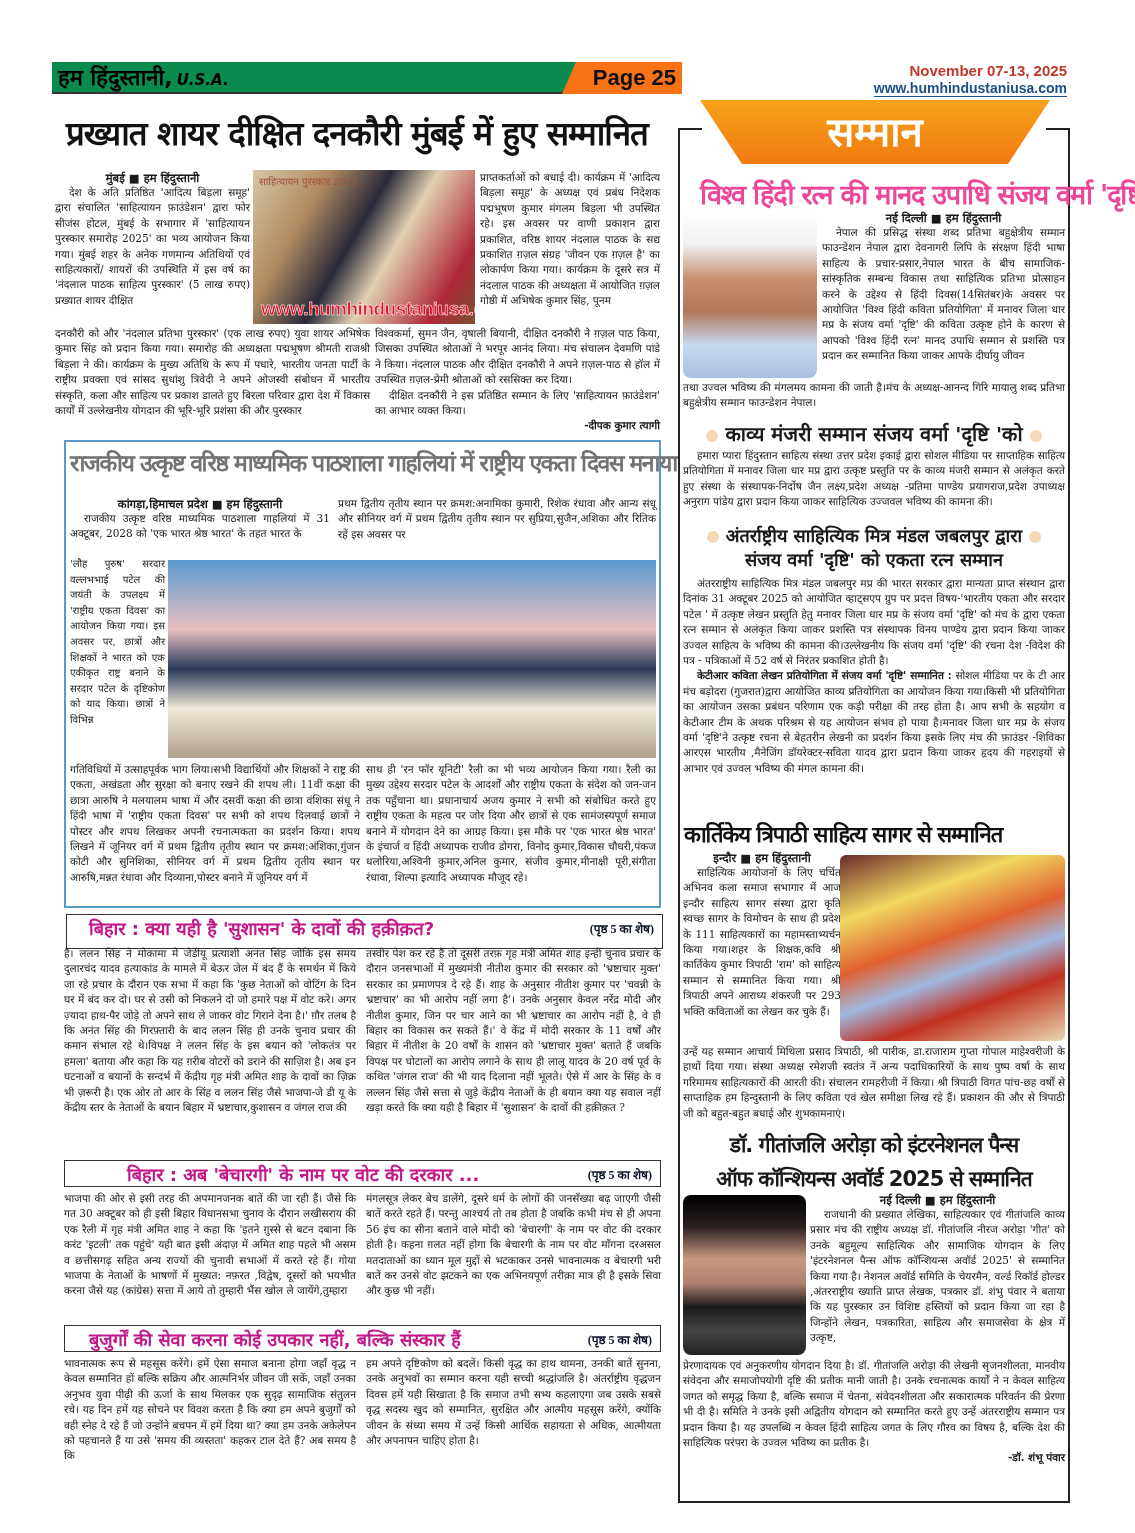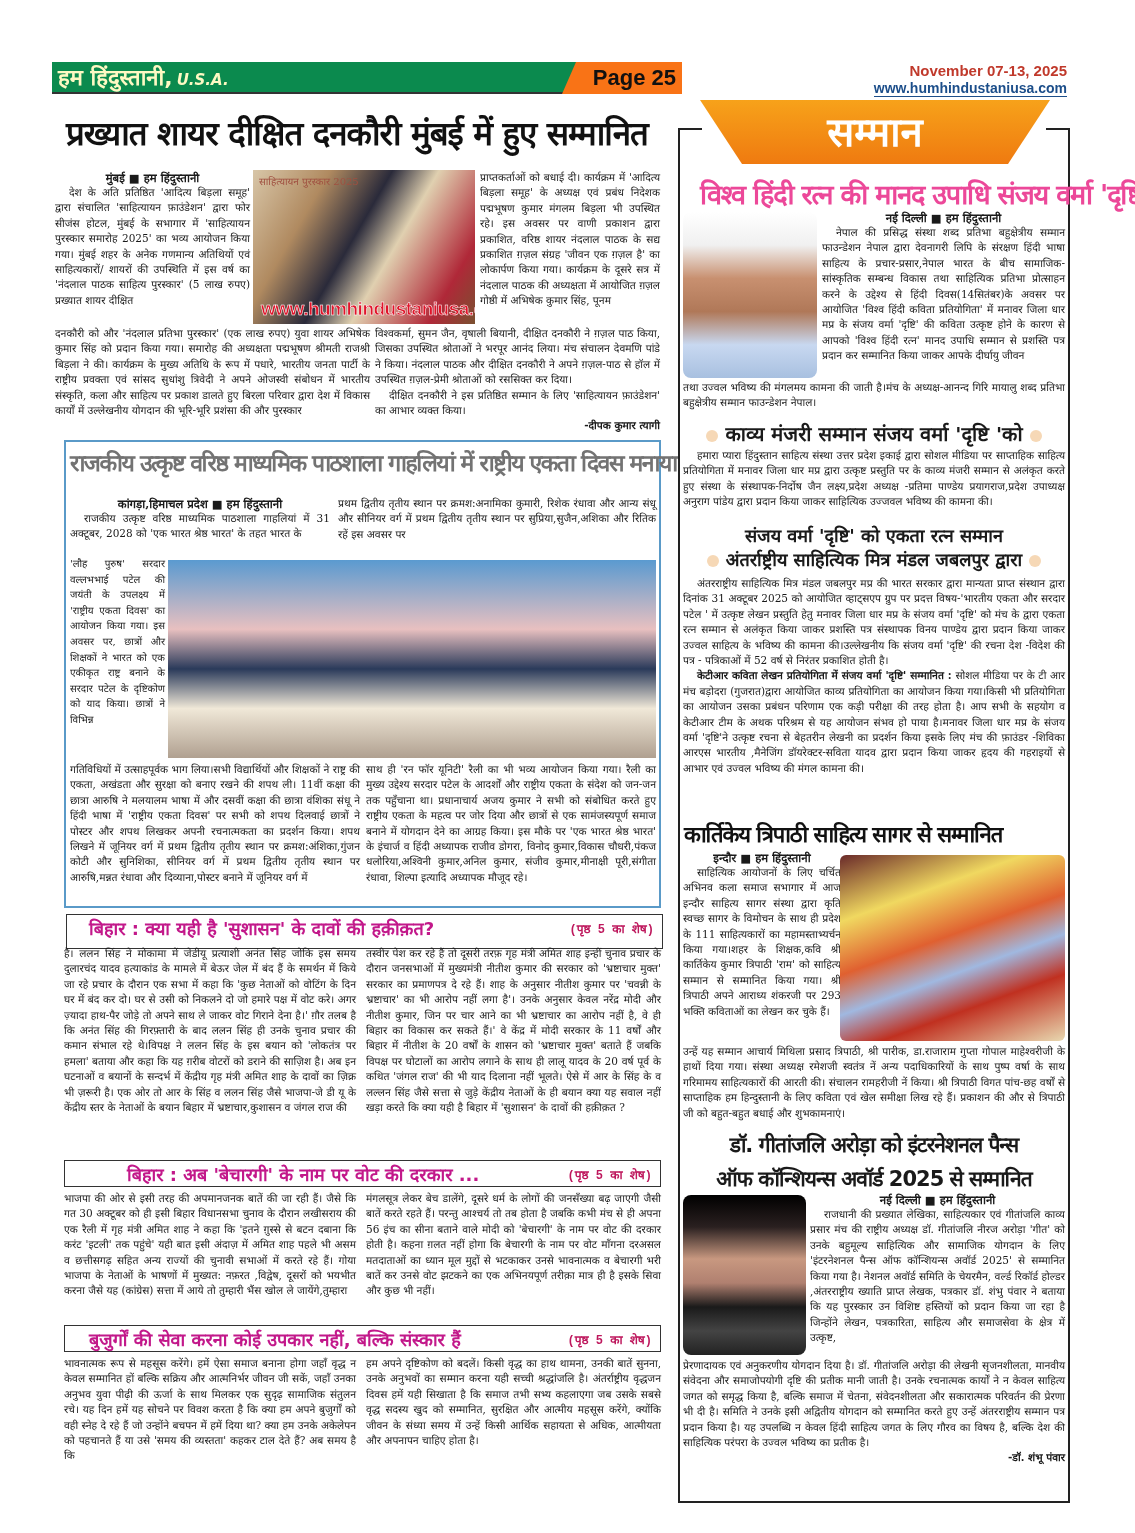--- a/index.html
+++ b/index.html
@@ -3,42 +3,42 @@
 <meta charset="utf-8">
 <style>
   * { box-sizing: border-box; margin: 0; padding: 0; }
   html, body { width: 1135px; height: 1533px; background: #ffffff; overflow: hidden; }
   body { font-family: "DejaVu Serif", "Liberation Serif", serif; color: #1a1a1a; position: relative; }
 
   .abs { position: absolute; }
 
   
   .masthead { left: 52px; top: 62px; width: 630px; height: 32px; background: #0b8a4e; border-bottom: 2px solid #333; }
-  .masthead .brand { position: absolute; left: 6px; top: 0; line-height: 32px; color: #fef9c3; font-family: "DejaVu Sans", sans-serif; font-weight: bold; font-size: 22px; }
+  .masthead .brand { position: absolute; left: 6px; top: 0; line-height: 32px; color: #000000; font-family: "DejaVu Sans", sans-serif; font-weight: bold; font-size: 22px; }
   .masthead .brand-usa { font-style: italic; font-size: 15px; margin-left: 4px; }
   .pagebox { position: absolute; right: 0; top: 0; width: 120px; height: 32px; background: #f97316; clip-path: polygon(14px 0, 100% 0, 100% 100%, 0 100%); }
   .pagebox span { position: absolute; right: 6px; top: 0; line-height: 32px; font-family: "Liberation Sans", sans-serif; font-weight: bold; font-size: 22px; color: #111; }
 
   .date { right: 68px; top: 62px; text-align: right; font-family: "Liberation Sans", sans-serif; font-weight: bold; }
   .date .d1 { color: #c0392b; font-size: 15px; line-height: 18px; }
   .date .d2 { color: #1c4e8a; font-size: 14px; line-height: 16px; border-bottom: 1px solid #1c4e8a; }
 
   .headline { font-family: "DejaVu Sans", sans-serif; font-weight: bold; letter-spacing: -1px; white-space: nowrap; }
 
   .col-text { font-size: 10.5px; line-height: 15.4px; text-align: justify; }
   .col-text p { text-indent: 14px; }
   .dateline { font-weight: bold; font-size: 11.5px; text-align: center; }
 
   .photo { background: linear-gradient(135deg, #c8a878 0%, #8a5a3a 40%, #d8c0a0 70%, #a07040 100%); overflow: hidden; }
   .watermark { position: absolute; bottom: 4px; left: 8px; color: #e0142a; font-family: "Liberation Sans", sans-serif; font-weight: bold; font-size: 19px; -webkit-text-stroke: 0.5px #fff; letter-spacing: -0.5px; }
 
   .boxed { border: 2px solid #5a9ac8; }
   .banner-box { border: 1.5px solid #333; }
   .pink-head { color: #c2188a; font-family: "DejaVu Sans", sans-serif; font-weight: bold; }
-  .cont { font-weight: bold; font-size: 12px; color: #be185d; font-family: Liberation Mono, monospace; }
+  .cont { font-weight: bold; font-size: 12px; color: #0f172a; font-family: Liberation Serif, serif; }
 
   .right-panel { left: 678px; top: 128px; width: 392px; height: 1375px; border: 2px solid #222; border-top: none; }
   .ribbon { left: 700px; top: 100px; width: 350px; height: 64px; background: linear-gradient(180deg, #f7a21a 0%, #ef7a10 100%); clip-path: polygon(0 0, 100% 0, 88% 100%, 12% 100%); border-radius: 0 0 30px 30px; }
   .ribbon span { display: block; text-align: center; color: #fff; font-family: "DejaVu Sans", sans-serif; font-weight: bold; font-size: 40px; line-height: 64px; }
 
   .sub-head { font-family: "DejaVu Sans", sans-serif; font-weight: bold; text-align: center; white-space: nowrap; }
   .dot { display: inline-block; width: 12px; height: 12px; border-radius: 50%; background: #f6d8b6; vertical-align: middle; }
   .author { font-weight: bold; text-align: right; }
 </style>
 </head>
@@ -143,22 +143,22 @@
 <div class="abs sub-head" style="left:683px;top:420px;width:382px;font-size:20px;">
   <span class="dot"></span>
   <span>काव्य मंजरी सम्मान संजय वर्मा 'दृष्टि 'को</span>
   <span class="dot"></span>
 </div>
 <div class="abs col-text" style="left:683px;top:448px;width:382px;">
     <p>हमारा प्यारा हिंदुस्तान साहित्य संस्था उत्तर प्रदेश इकाई द्वारा सोशल मीडिया पर साप्ताहिक साहित्य प्रतियोगिता में मनावर जिला धार मप्र द्वारा उत्कृष्ट प्रस्तुति पर के काव्य मंजरी सम्मान से  अलंकृत करते हुए संस्था के संस्थापक-निर्दोष जैन लक्ष्य,प्रदेश अध्यक्ष -प्रतिमा पाण्डेय प्रयागराज,प्रदेश उपाध्यक्ष अनुराग पांडेय द्वारा प्रदान किया जाकर साहित्यिक उज्जवल भविष्य की कामना की।</p>
   </div>
 
 <div class="abs sub-head" style="left:683px;top:524px;width:382px;font-size:18px;line-height:24px;">
+  <div><span class="dot"></span> <span>अंतर्राष्ट्रीय साहित्यिक मित्र मंडल जबलपुर द्वारा</span> <span class="dot"></span></div>
   <div>संजय वर्मा  'दृष्टि' को एकता रत्न सम्मान</div>
-  <div><span class="dot"></span> <span>अंतर्राष्ट्रीय साहित्यिक मित्र मंडल जबलपुर द्वारा</span> <span class="dot"></span></div>
 </div>
 <div class="abs col-text" style="left:683px;top:576px;width:382px;">
   <p>अंतरराष्ट्रीय साहित्यिक मित्र मंडल जबलपुर मप्र की भारत सरकार द्वारा मान्यता प्राप्त संस्थान द्वारा दिनांक 31 अक्टूबर  2025 को आयोजित व्हाट्सएप ग्रुप पर प्रदत्त विषय-'भारतीय एकता और सरदार पटेल  ' में उत्कृष्ट लेखन प्रस्तुति हेतु मनावर जिला धार मप्र के संजय वर्मा  'दृष्टि' को मंच के द्वारा एकता रत्न सम्मान से अलंकृत किया जाकर प्रशस्ति पत्र संस्थापक विनय पाण्डेय द्वारा प्रदान किया जाकर उज्वल साहित्य के भविष्य की कामना की।उल्लेखनीय कि संजय वर्मा 'दृष्टि' की रचना देश -विदेश की पत्र - पत्रिकाओं में 52 वर्ष से निरंतर प्रकाशित होती है।</p>
   <p><b>केटीआर कविता लेखन प्रतियोगिता में संजय वर्मा 'दृष्टि' सम्मानित :</b> <span>सोशल मीडिया पर के टी आर मंच बड़ोदरा (गुजरात)द्वारा आयोजित काव्य प्रतियोगिता का आयोजन किया गया।किसी भी प्रतियोगिता का आयोजन उसका प्रबंधन परिणाम एक कड़ी परीक्षा की तरह होता है। आप सभी के सहयोग व केटीआर टीम के अथक परिश्रम से यह आयोजन संभव हो पाया है।मनावर जिला धार मप्र के संजय वर्मा 'दृष्टि'ने उत्कृष्ट रचना से बेहतरीन लेखनी का प्रदर्शन किया इसके लिए  मंच की फ़ाउंडर -शिविका आरएस भारतीय ,मैनेजिंग डॉयरेक्टर-सविता यादव द्वारा प्रदान किया जाकर हृदय की गहराइयों से आभार एवं उज्वल भविष्य की मंगल कामना की।</span></p>
 </div>
 
 <div class="abs headline" style="left:684px;top:818px;font-size:22px;color:#111;letter-spacing:-1.2px;">कार्तिकेय त्रिपाठी साहित्य सागर से सम्मानित</div>
 <div class="abs" style="left:683px;top:850px;width:158px;">
   <div class="dateline">इन्दौर ■ हम हिंदुस्तानी</div>
   <div class="col-text">

